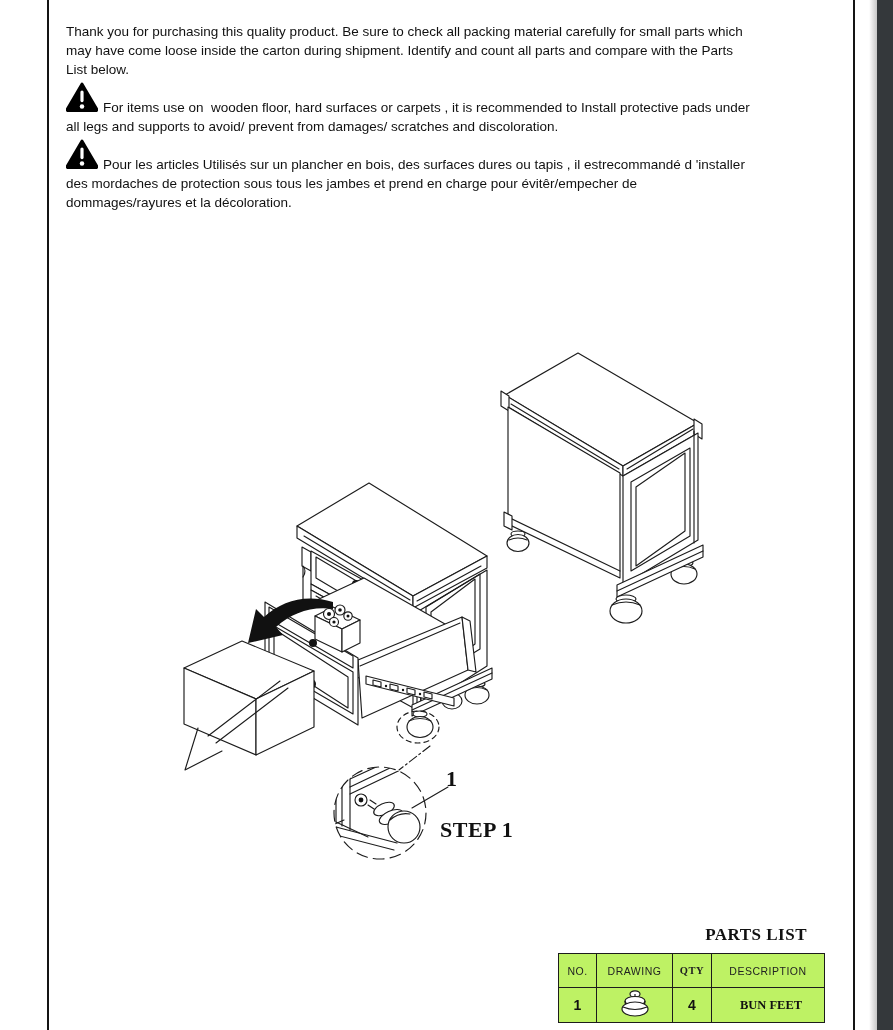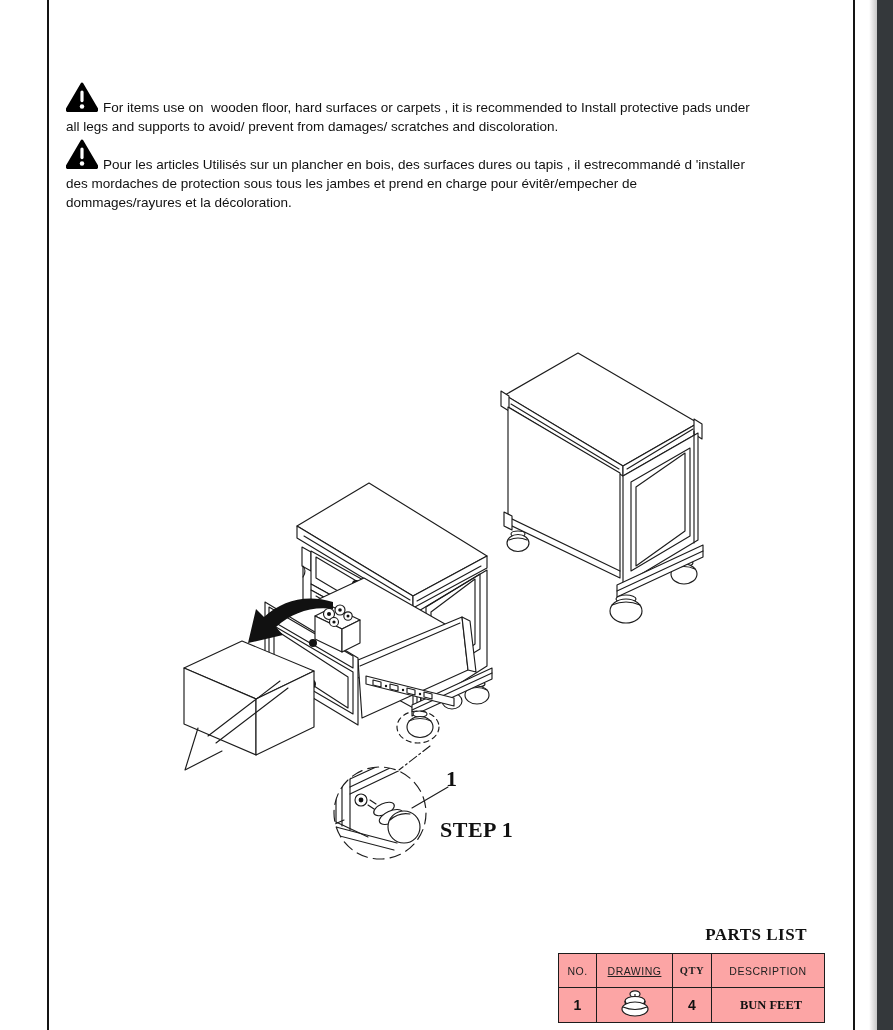--- a/index.html
+++ b/index.html
@@ -15,39 +15,42 @@
   #intro{position:absolute;left:66px;top:22px;width:792px;}
   .warn-block{position:absolute;left:66px;width:792px;}
   #warn-en{top:98px;}
   #warn-fr{top:155px;}
   .warn-block p{text-indent:37px;}
   .warn-icon{position:absolute;left:0;top:-16px;width:32px;height:30px;}
   #illustration{position:absolute;left:0;top:0;width:893px;height:1030px;}
   #parts-title{position:absolute;left:635px;top:925px;width:172px;text-align:right;
         font-family:"Liberation Serif", serif;font-weight:bold;font-size:17px;letter-spacing:0.5px;}
   #parts-table{position:absolute;left:558px;top:953px;border-collapse:collapse;}
-  #parts-table td{border:1.6px solid #1c1c1c;text-align:center;padding:0;background:#fca5a5;}
-  .col-no{width:37px;} .col-draw{width:75px;text-decoration:underline;} .col-qty{width:38px;} .col-desc{width:112px;}
+  #parts-table td{border:1.6px solid #1c1c1c;text-align:center;padding:0;background:#bef264;}
+  .col-no{width:37px;} .col-draw{width:75px;} .col-qty{width:38px;} .col-desc{width:112px;}
   .hdr-row td{height:33px;font-size:10.5px;color:#222;letter-spacing:0.5px;}
   .hdr-qty{font-family:"Liberation Serif", serif;font-weight:bold;font-size:12.5px;letter-spacing:0;}
   .data-row td{height:34px;}
   .cell-num{font-size:14px;font-weight:bold;}
   .cell-desc{font-family:"Liberation Serif", serif;font-weight:bold;font-size:12.5px;text-align:left;padding-left:6px !important;}
   svg text.serif-label{font-family:"Liberation Serif", serif;font-weight:bold;fill:#111;}
 </style>
 </head>
 <body>
 
 <div id="page">
 
   <div id="left-rule" class="vline"></div>
   <div id="right-rule" class="vline"></div>
   <div id="edge-shadow"></div>
   <div id="gray-strip"></div>
 
+  <p id="intro" class="bodytext">Thank you for purchasing this quality product. Be sure to check all packing material carefully for small parts which
+may have come loose inside the carton during shipment. Identify and count all parts and compare with the Parts
+List below.</p>
 
   <div id="warn-fr" class="warn-block">
     <svg class="warn-icon" viewBox="0 0 34 32">
       <path d="M17,2 L32.5,28.5 Q33.8,31 30.5,31 L3.5,31 Q0.2,31 1.5,28.5 Z" fill="#000" stroke="#000" stroke-width="3" stroke-linejoin="round"></path>
       <rect x="15.3" y="9" width="3.4" height="12.5" rx="1.7" fill="#fff"></rect>
       <circle cx="17" cy="26" r="2.4" fill="#fff"></circle>
     </svg>
     <p class="bodytext">Pour les articles Utilisés sur un plancher en bois, des surfaces dures ou tapis , il estrecommandé d 'installer
 des mordaches de protection sous tous les jambes et prend en charge pour évitêr/empecher de
 dommages/rayures et la décoloration.</p>

